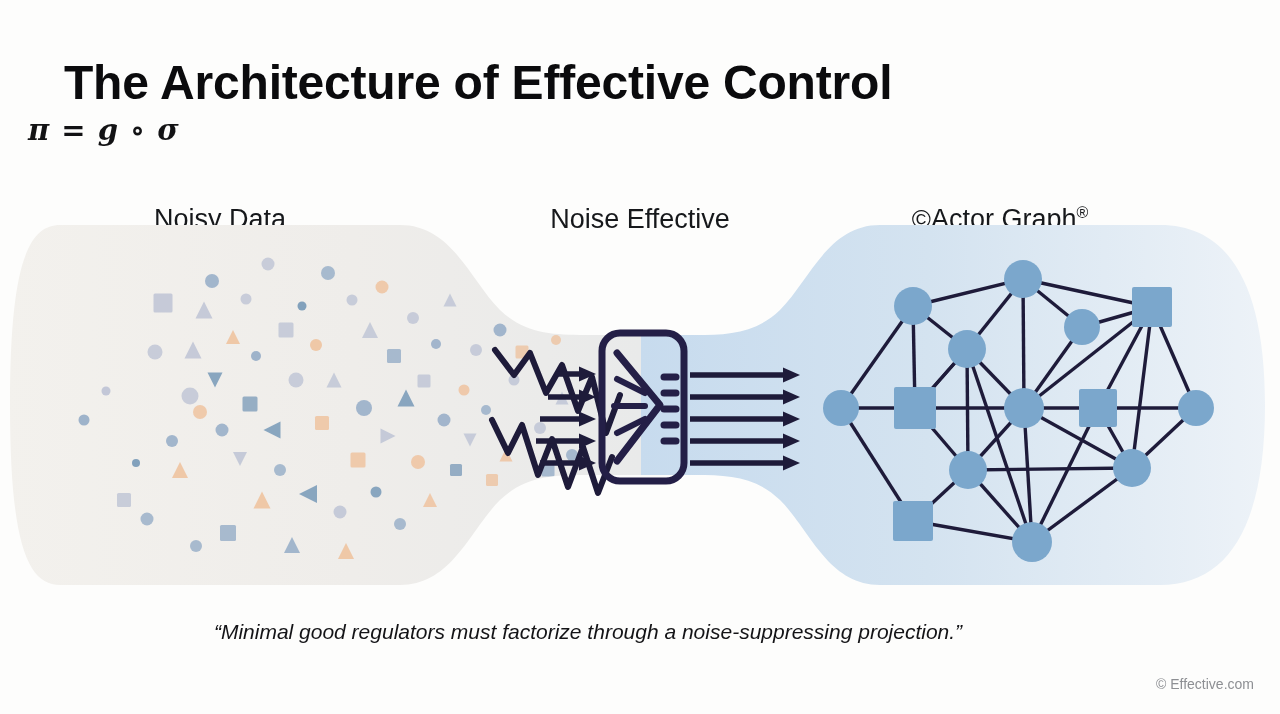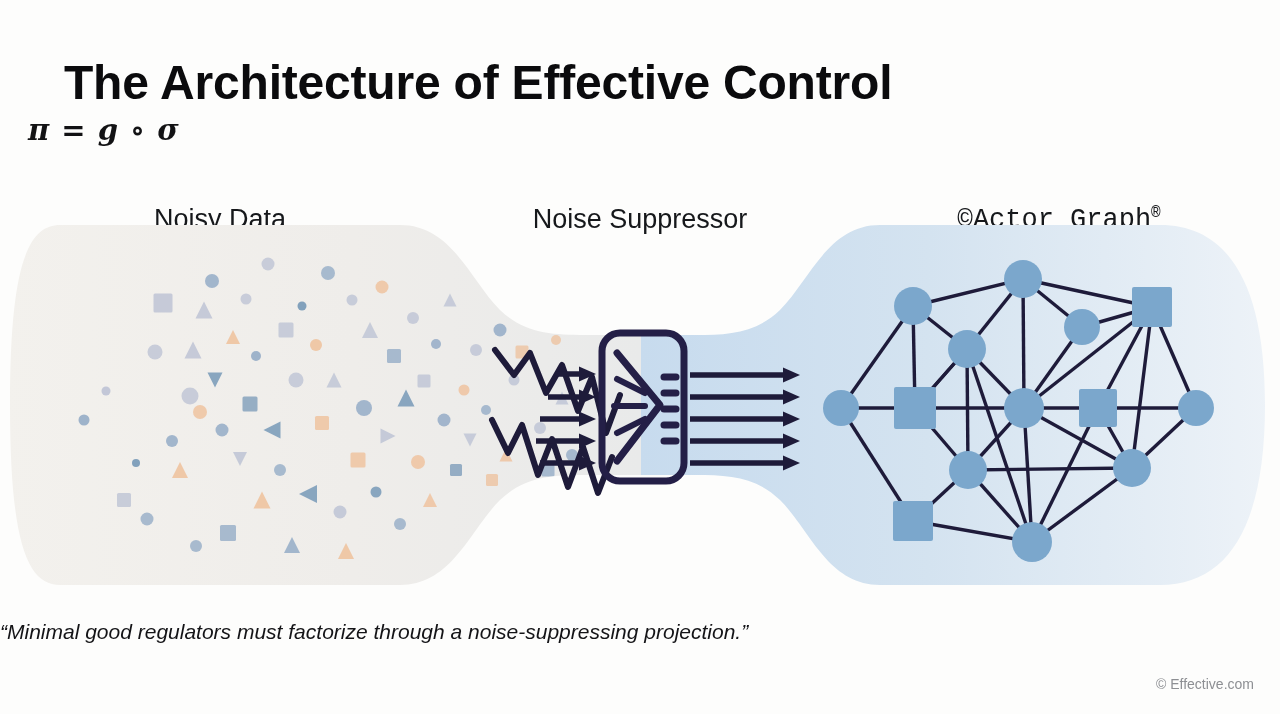--- a/index.html
+++ b/index.html
@@ -46,39 +46,39 @@
     position: absolute;
     top: 192px;
     font-size: 27px;
     color: #16181b;
     white-space: nowrap;
     text-align: center;
     margin-top: 12px;
   }
   #label-noisy     { left: 75px;  width: 290px; }
   #label-suppress  { left: 490px; width: 300px; }
-  #label-actor     { left: 894px; width: 330px; font-family: Liberation Mono, monospace; }
+  #label-actor     { left: 835px; width: 330px; }
   .reg-mark { font-size: 16px; vertical-align: super; }
   .copy-mark { font-size: 26px; }
 
   
   #band-wrap {
     position: absolute;
     left: 0; top: 225px;
     width: 1280px; height: 360px;
   }
   #band-svg { display: block; width: 1280px; height: 360px; }
 
   
   #caption {
     position: absolute;
     left: 0;
     top: 620px;
     width: 1176px;
-    text-align: left;
+    text-align: center;
     font-size: 21px;
     font-style: italic;
     color: #141417;
     white-space: nowrap;
   }
   #credit {
     position: absolute;
     right: 26px;
     top: 676px;
     font-size: 14px;
@@ -89,21 +89,21 @@
 </head>
 <body>
 
 <div id="slide">
 
   <div id="title">The Architecture of Effective Control</div>
   <div id="formula">π = g ∘ σ</div>
 
   <div class="stage-label" id="label-noisy">Noisy Data</div>
 
-  <div class="stage-label" id="label-suppress">Noise Suppressor</div>
+  <div class="stage-label" id="label-suppress">Noise Effective</div>
 
   <div class="stage-label" id="label-actor">
     <span class="copy-mark">©</span><span>Actor Graph</span><span class="reg-mark">®</span>
   </div>
 
   <div id="band-wrap">
     <svg id="band-svg" viewBox="0 0 1280 360" xmlns="http://www.w3.org/2000/svg">
       <defs>
         <linearGradient id="gradLeft" x1="0" y1="0" x2="1" y2="0">
           <stop offset="0%" stop-color="#f3f1ed"></stop>

